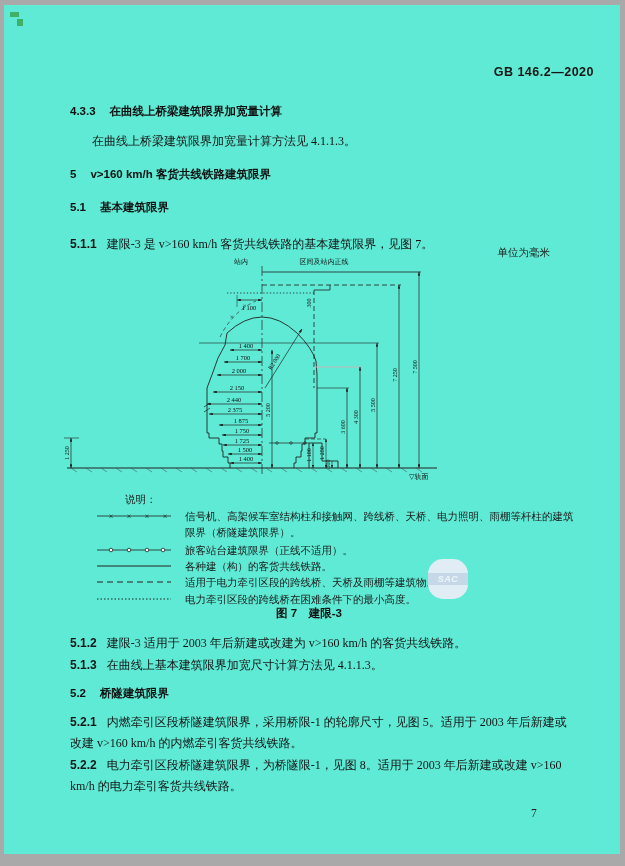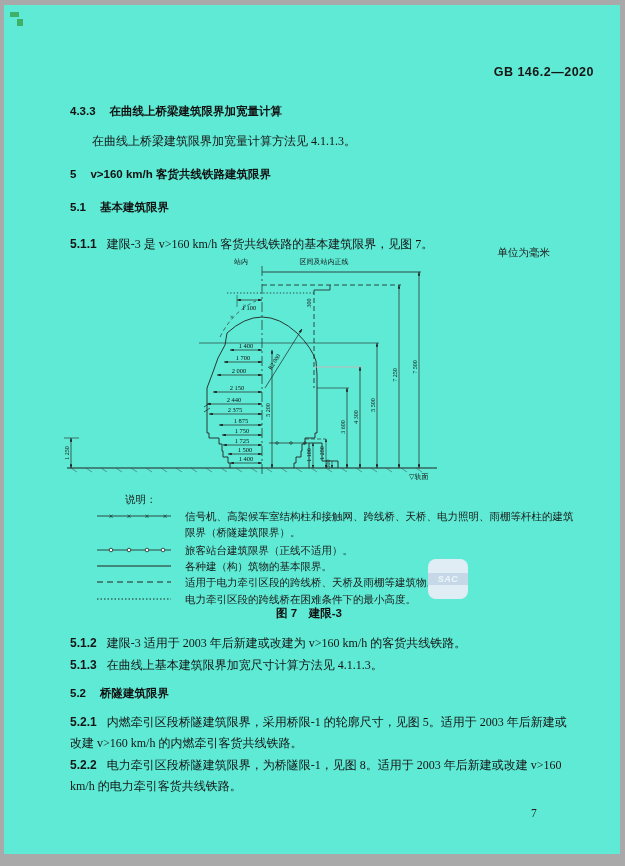--- a/index.html
+++ b/index.html
@@ -13,21 +13,21 @@
   .h .num{margin-right:14px;}
   .p{font-size:12px;color:#151515;line-height:21px;}
   .p .num{font-family:"Liberation Sans","DejaVu Sans",sans-serif;font-weight:bold;margin-right:10px;}
   .units{font-size:10.5px;color:#222;}
   .caption{font-family:"Liberation Sans","DejaVu Sans",sans-serif;font-weight:bold;font-size:11.5px;color:#111;text-align:center;}
   .legend-title{font-size:10.5px;color:#1a1a1a;}
   .legend-row{position:absolute;left:93px;display:flex;align-items:flex-start;}
   .legend-sample{width:74px;height:12px;flex:0 0 74px;margin-right:14px;margin-top:1px;}
   .legend-text{font-size:10.5px;color:#1a1a1a;line-height:15.5px;width:398px;}
   .pagenum{font-size:11.5px;color:#222;}
-  .watermark{position:absolute;left:424px;top:554px;width:40px;height:40px;border-radius:8px;
+  .watermark{position:absolute;left:424px;top:554px;width:40px;height:40px;border-radius:15px;
              background:#e9eef7;opacity:.95;}
   .watermark .band{position:absolute;left:0;right:0;top:14px;height:12px;background:#ccd7ea;}
   .watermark .wm-txt{position:absolute;left:0;right:0;top:15px;text-align:center;
              font-family:"Liberation Sans","DejaVu Sans",sans-serif;font-weight:bold;font-style:italic;
              font-size:9px;color:#f4f7fc;letter-spacing:.5px;}
   .green-mark{position:absolute;background:#3aa655;opacity:.85;}
   svg text{font-family:"Liberation Serif","DejaVu Serif",serif;fill:#111;}
   .dtxt{font-size:6.5px;}
   .rtxt{font-size:6px;}
   .ltop{font-size:7px;}
@@ -247,21 +247,21 @@
       <circle cx="50" cy="6" r="1.8" fill="#fff" stroke="#222" stroke-width="0.8"></circle>
       <circle cx="66" cy="6" r="1.8" fill="#fff" stroke="#222" stroke-width="0.8"></circle>
     </svg>
     <div class="legend-text">旅客站台建筑限界（正线不适用）。</div>
   </div>
 
   <div class="legend-row" style="top:554px;">
     <svg class="legend-sample" viewBox="0 0 74 12">
       <line x1="0" y1="6" x2="74" y2="6" stroke="#222" stroke-width="1.2"></line>
     </svg>
-    <div class="legend-text">各种建（构）筑物的基本限界。</div>
+    <div class="legend-text">各种建（构）的客货共线铁路。</div>
   </div>
 
   <div class="legend-row" style="top:570px;">
     <svg class="legend-sample" viewBox="0 0 74 12">
       <line x1="0" y1="6" x2="74" y2="6" stroke="#222" stroke-width="1.1" stroke-dasharray="6 4"></line>
     </svg>
     <div class="legend-text">适用于电力牵引区段的跨线桥、天桥及雨棚等建筑物。</div>
   </div>
 
   <div class="legend-row" style="top:587px;">

